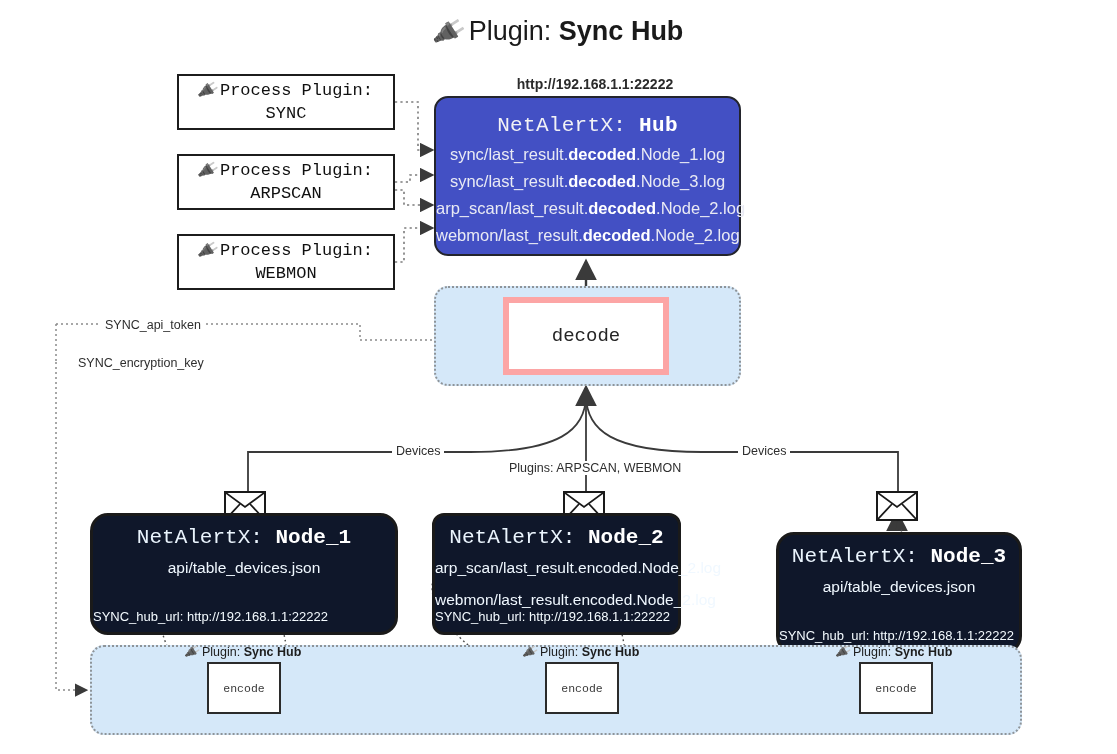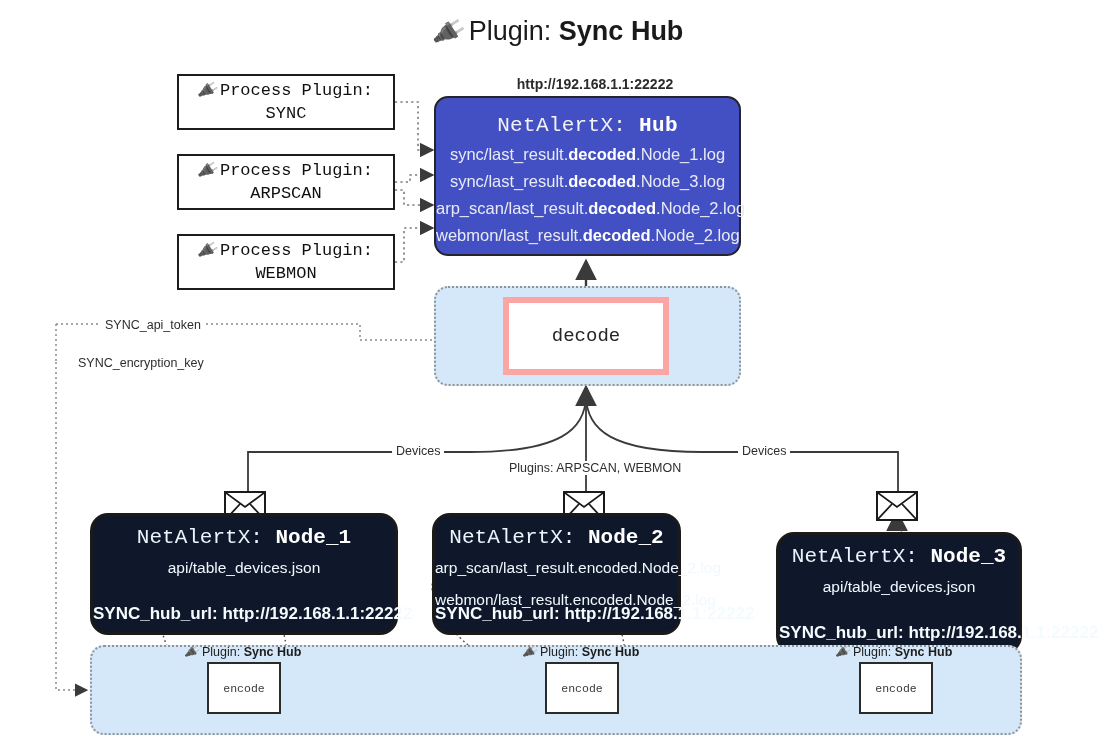--- a/index.html
+++ b/index.html
@@ -57,24 +57,24 @@
   #lbl-plugins{left:505px;top:461px;}
 
   
   .nbox{background:#0f172a;border:3px solid #1a1a1a;border-radius:18px;
         padding-top:10px;}
   .nbox .ntitle{font-family:"Liberation Mono","DejaVu Sans Mono",monospace;
         font-size:21px;color:#eaf4fd;text-align:center;}
   .nbox .ntitle b{color:#ffffff;}
   .nbox .nline{font-size:15.5px;color:#f0f8ff;text-align:center;margin-top:10px;
         white-space:nowrap;}
-  .nbox .nurl{position:absolute;left:0;right:0;bottom:8px;text-align:right;
-        font-size:17px;font-weight:bold;color:#f4fbff;white-space:nowrap;}
+  .nbox .nurl{position:absolute;left:0;right:0;bottom:8px;text-align:left;
+        font-size:13px;font-weight:normal;color:#f4fbff;white-space:nowrap;}
   #node1{left:90px;top:513px;width:308px;height:122px;}
-  #node2{left:432px;top:513px;width:249px;height:122px;}
+  #node2{left:432px;top:513px;width:249px;height:122px;border-radius:12px;}
   #node3{left:776px;top:500px;width:246px;height:122px;margin-top:32px;}
 
   
   .env{width:42px;height:30px;background:#ffffff;border:2px solid #1a1a1a;}
   #env1{left:224px;top:491px;}
   #env2{left:563px;top:491px;}
   #env3{left:876px;top:491px;}
 
   
   #bottom-wrap{left:90px;top:645px;width:932px;height:90px;background:#d5e8f9;

